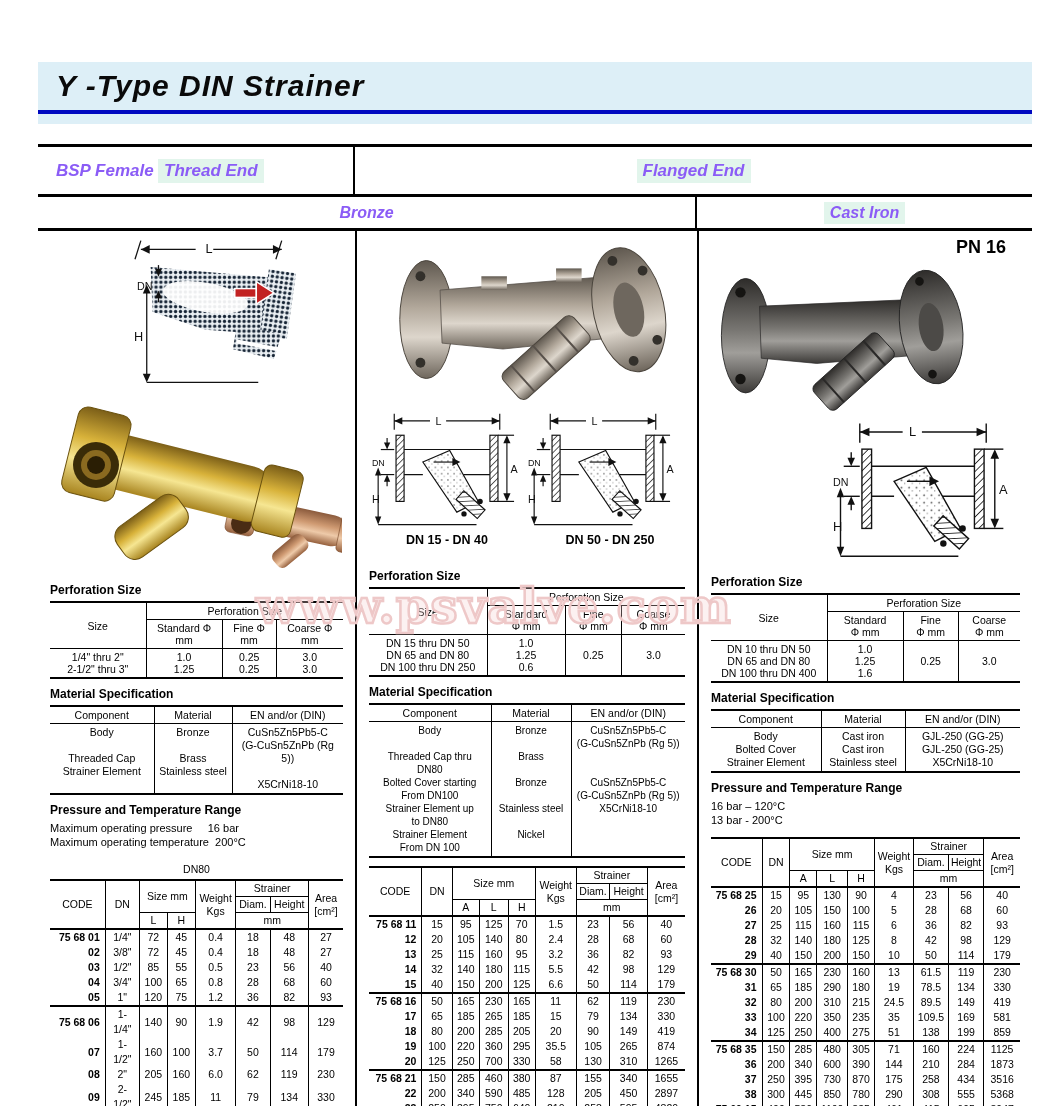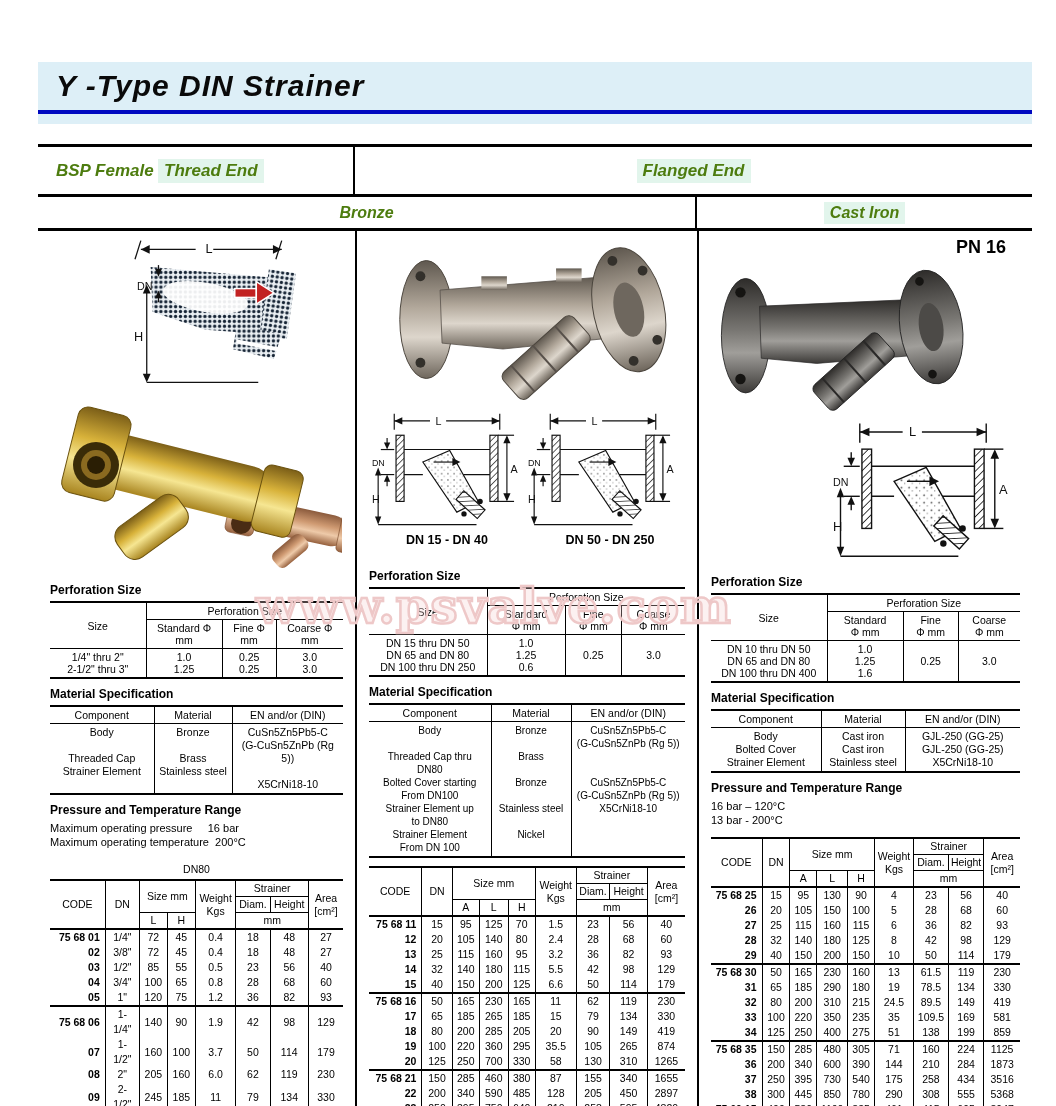--- a/index.html
+++ b/index.html
@@ -13,21 +13,21 @@
   #banner .title { padding:7px 0 0 18px; font-size:30px; font-weight:bold; font-style:italic; letter-spacing:1px; color:#0a0a0a; }
   #banner .blue-line { position:absolute; left:0; right:0; bottom:10px; height:4px; background:#0009c0; }
   
   #main { position:absolute; left:38px; top:112px; width:994px; border-top:3px solid #000; border-bottom:4px solid #000; }
   .hrow1 { height:50px; border-bottom:3px solid #000; display:grid; grid-template-columns:317px 1fr; }
   .hrow1 .c1 { border-right:2px solid #000; display:flex; align-items:center; padding-left:18px; }
   .hrow1 .c2 { display:flex; align-items:center; justify-content:center; }
   .hrow2 { height:34px; border-bottom:3px solid #000; display:grid; grid-template-columns:659px 1fr; }
   .hrow2 .c1 { border-right:2px solid #000; display:flex; align-items:center; justify-content:center; }
   .hrow2 .c2 { display:flex; align-items:center; justify-content:center; }
-  .maroon { color:#4d7c0f; font-weight:bold; font-style:italic; font-size:17px; }
+  .maroon { color:#8b5cf6; font-weight:bold; font-style:italic; font-size:17px; }
   .hl { background:#e2f5ec; padding:2px 6px; }
   .hrow2 .maroon { font-size:16px; }
   #body-grid { display:grid; grid-template-columns:317px 342px 335px; height:891px; }
   .col { position:relative; padding:0 12px; overflow:hidden; }
   .col2 { border-left:2px solid #000; }
   .col3 { border-left:2px solid #000; }
   
   .sec-title { font-size:12px; font-weight:bold; margin:8px 0 4px 0; }
   .pt-line { font-size:11px; line-height:14px; white-space:pre; }
   .dn80-note { font-size:10.5px; text-align:center; margin:14px 0 4px 0; }
@@ -942,21 +942,21 @@
                 <td>144</td>
                 <td>210</td>
                 <td>284</td>
                 <td>1873</td>
               </tr>
               <tr>
                 <td class="code"><span></span> <span>37</span></td>
                 <td>250</td>
                 <td>395</td>
                 <td>730</td>
-                <td>540</td>
+                <td>870</td>
                 <td>175</td>
                 <td>258</td>
                 <td>434</td>
                 <td>3516</td>
               </tr>
               <tr>
                 <td class="code"><span></span> <span>38</span></td>
                 <td>300</td>
                 <td>445</td>
                 <td>850</td>

